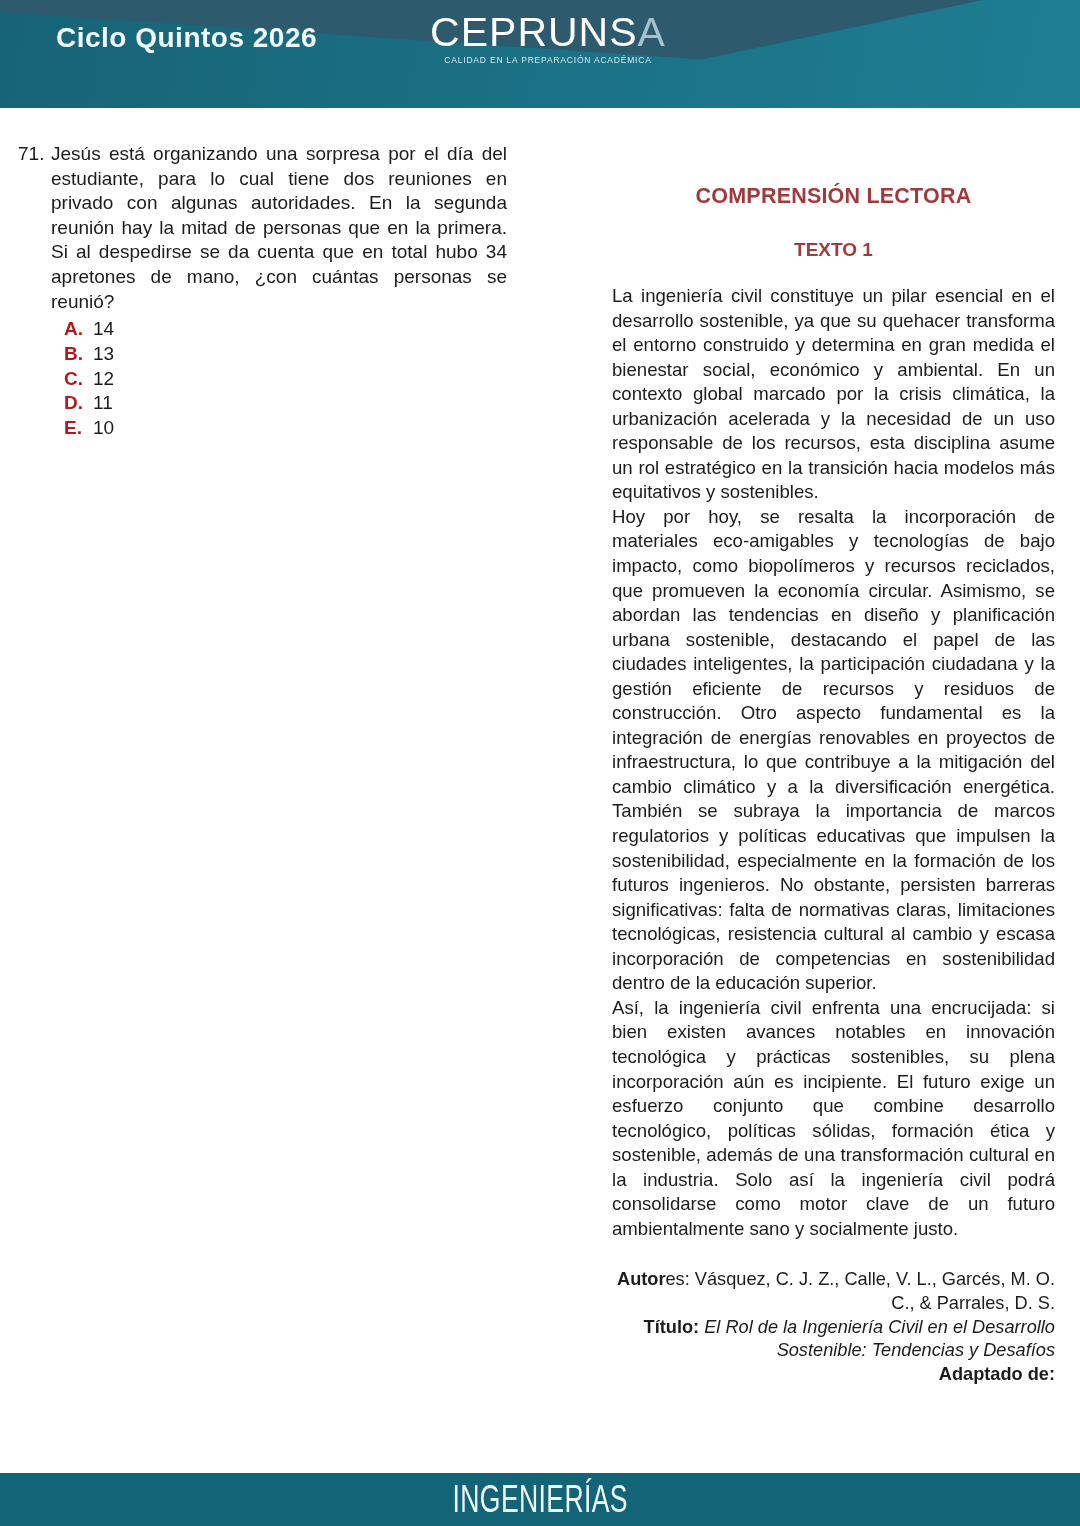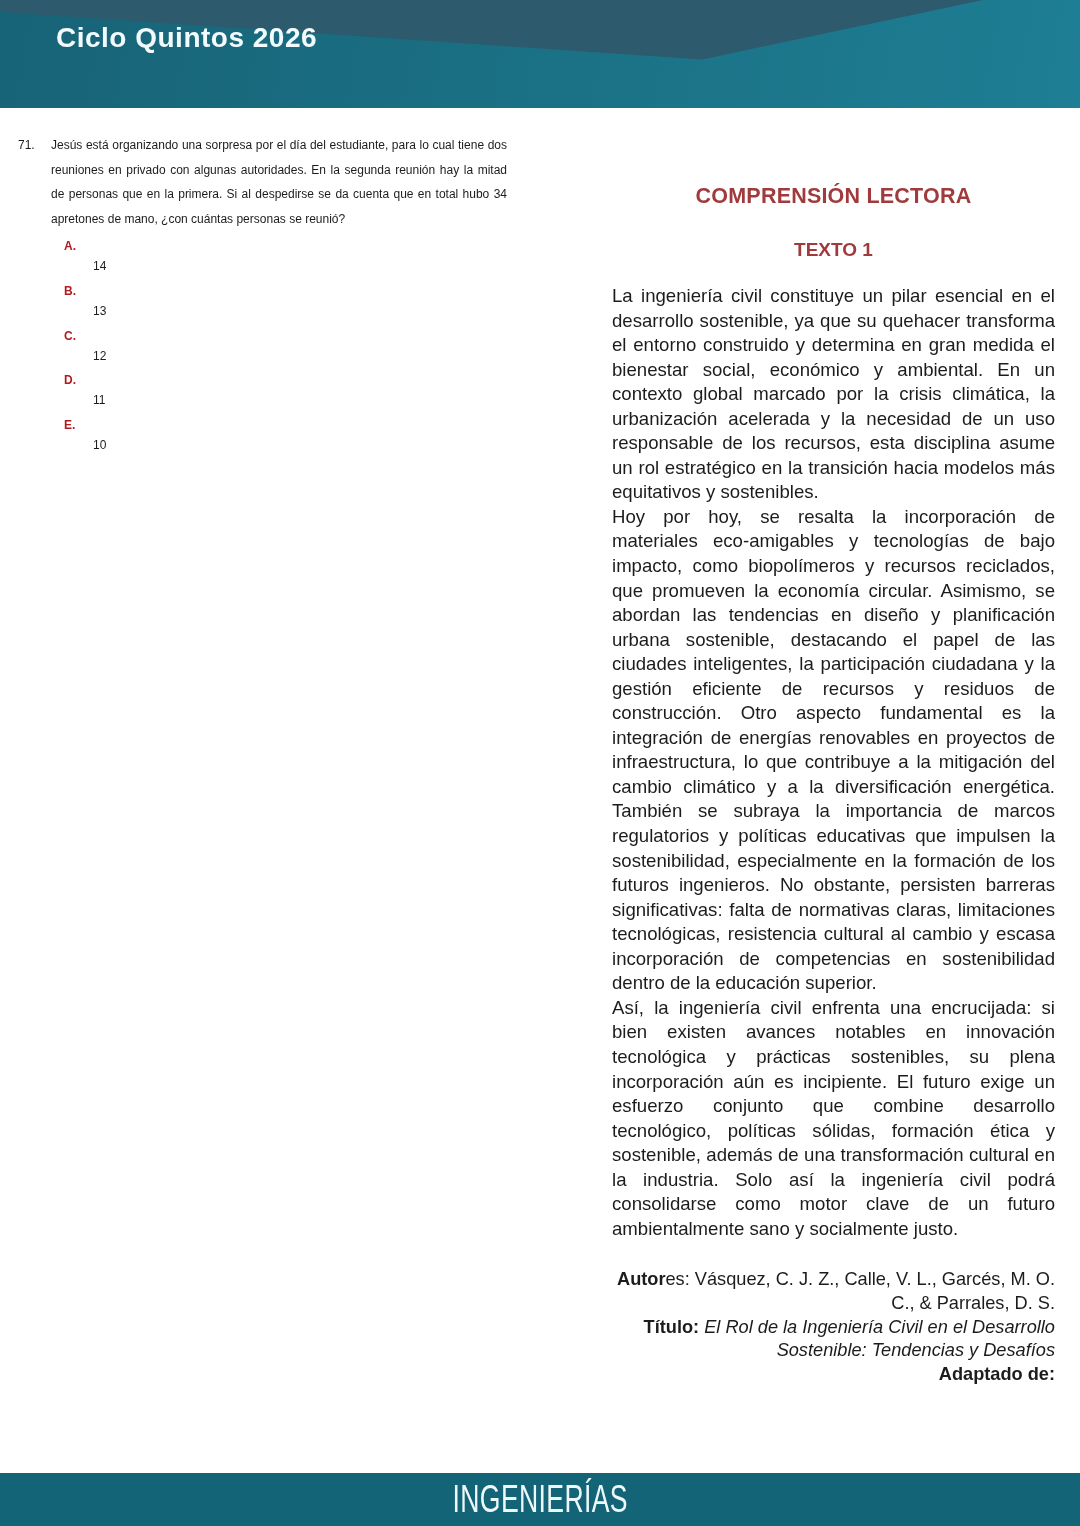--- a/index.html
+++ b/index.html
@@ -39,30 +39,30 @@
     border-radius:10px 10px 26px 26px;
     box-shadow:0 7px 10px rgba(15,15,25,0.45);
     display:flex; align-items:center; justify-content:center;
     z-index:5;
   }
   .exam-banner-label{
     color:#ffffff; font-size:27px; font-weight:400; letter-spacing:0.3px;
   }
   
   .question{
-    position:absolute; left:18px; top:133px; width:489px;
-    color:#1c1c1c; font-size:12px; line-height:24.6px;
+    position:absolute; left:18px; top:142px; width:489px;
+    color:#1c1c1c; font-size:19px; line-height:24.6px;
   }
   .question-row{ display:grid; grid-template-columns:33px 1fr; }
   .question-number{ font-weight:400; }
   .question-text{ text-align:justify; }
   .options{ margin-left:46px; margin-top:3px; }
   .option-row{ display:grid; grid-template-columns:29px auto; line-height:24.7px; }
   .option-letter{ color:#b3191d; font-weight:700; }
-  .option-value{ color:#1c1c1c;margin-top:20px; }
+  .option-value{ color:#1c1c1c; }
   
   .reading{
     position:absolute; left:612px; top:144px; width:443px;
     color:#1c1c1c;
     margin-top:40px;
   }
   .section-title{
     text-align:center; color:#a03b3d; font-weight:700; font-size:21.5px; letter-spacing:0.2px;
   }
   .texto-label{
@@ -93,20 +93,24 @@
   }
 </style>
 </head>
 <body>
 
 <div class="page">
 
   <div class="header">
     <div class="header-band"></div>
     <div class="header-title">Ciclo Quintos 2026</div>
+    <div class="logo">
+      <div class="logo-main"><span>CEPRUNS</span><span class="logo-accent">A</span></div>
+      <div class="logo-tagline">CALIDAD EN LA PREPARACIÓN ACADÉMICA</div>
+    </div>
   </div>
 
 
   <div class="question">
     <div class="question-row">
       <span class="question-number">71.</span>
       <div class="question-text">Jesús está organizando una sorpresa por el día del estudiante, para lo cual tiene dos reuniones en privado con algunas autoridades. En la segunda reunión hay la mitad de personas que en la primera. Si al despedirse se da cuenta que en total hubo 34 apretones de mano, ¿con cuántas personas se reunió?</div>
     </div>
     <div class="options">
       <div class="option-row">

